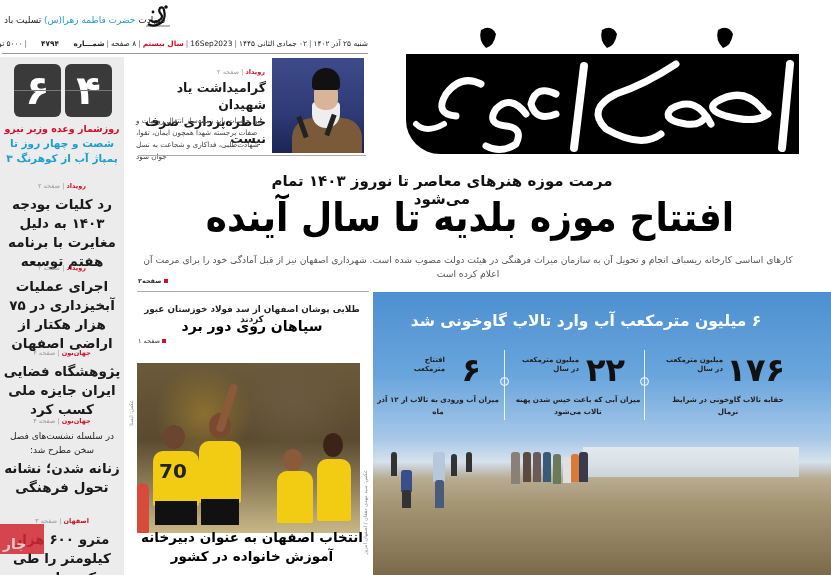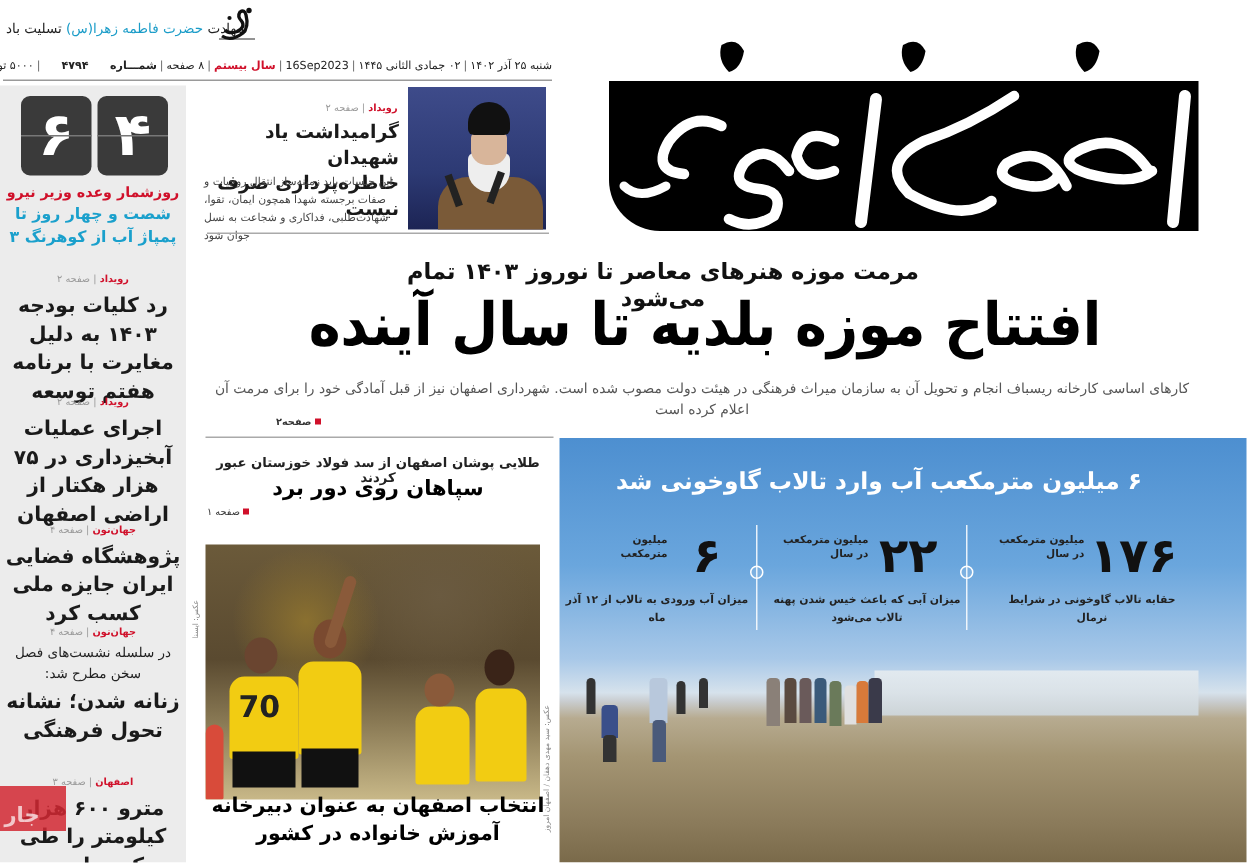--- a/index.html
+++ b/index.html
@@ -53,21 +53,21 @@
   .lead-kicker { position: absolute; left: 140px; top: 68px; width: 125px; text-align: right; font-size: 6.5px; color: #999; }
   .lead-kicker .sec { color: #d0102a; font-weight: bold; }
   .lead-title { position: absolute; left: 140px; top: 79px; width: 126px; text-align: right; font-weight: bold; font-size: 12.5px; line-height: 17px; color: #1a1a1a; }
   .lead-body { position: absolute; left: 136px; top: 115px; width: 130px; text-align: left; font-size: 7.2px; line-height: 12px; color: #444; }
   .lead-rule { position: absolute; left: 138px; top: 155px; width: 228px; height: 1px; background: #aaa; }
 
   
   .over-title { position: absolute; left: 242px; top: 172px; width: 400px; text-align: center; font-weight: bold; font-size: 15px; color: #111; }
   .main-title { position: absolute; left: 200px; top: 193px; width: 540px; text-align: center; font-weight: bold; font-size: 36px; line-height: 50px; color: #000; letter-spacing: -1px; transform: scaleY(1.1); }
   .main-summary { position: absolute; left: 138px; top: 253px; width: 660px; text-align: center; font-size: 9.2px; line-height: 14px; color: #555; }
-  .page-ref { position: absolute; left: 138px; top: 277px; font-size: 6.5px; color: #333; font-weight: bold; margin-left: 46px; }
+  .page-ref { position: absolute; left: 138px; top: 277px; font-size: 6.5px; color: #333; font-weight: bold; }
   .page-ref .sq { display: inline-block; width: 4px; height: 4px; background: #d0102a; margin-left: 2px; vertical-align: middle; }
   .mid-rule { position: absolute; left: 137px; top: 291px; width: 232px; height: 1px; background: #aaa; }
 
   
   .sport-over { position: absolute; left: 137px; top: 304px; width: 230px; text-align: center; font-weight: bold; font-size: 8.8px; color: #222; }
   .sport-title { position: absolute; left: 137px; top: 318px; width: 230px; text-align: center; font-weight: bold; font-size: 14px; color: #000; }
   .sport-page { position: absolute; left: 138px; top: 337px; font-size: 6.5px; color: #333; }
   .sport-page .sq { display: inline-block; width: 4px; height: 4px; background: #d0102a; margin-left: 2px; vertical-align: middle; }
   .sport-photo { position: absolute; left: 137px; top: 351px; width: 223px; height: 170px; overflow: hidden;
     background: radial-gradient(circle at 30% 30%, #8a7030 0%, transparent 25%), radial-gradient(circle at 70% 20%, #6a5a40 0%, transparent 30%), linear-gradient(180deg,#6b5a3a 0%, #5a4a30 45%, #8a7a55 70%, #c8b888 100%); margin-top: 12px; }
@@ -242,21 +242,21 @@
     </div>
     <div class="stat-desc">میزان آبی که باعث خیس شدن پهنه تالاب می‌شود</div>
   </div>
 
   <div class="divider-v" style="left:131px;"></div>
   <div class="divider-circle" style="left:127px;"></div>
 
   <div class="stat" style="left:0px;">
     <div class="stat-num" style="right:22px;">۶</div>
     <div class="stat-unit" style="right:58px;">
-      <div>میلیون</div>
+      <div>افتتاح</div>
       <div>مترمکعب</div>
     </div>
     <div class="stat-desc">میزان آب ورودی به تالاب از ۱۲ آذر ماه</div>
   </div>
 
   <div class="water-strip"></div>
 
   <div class="person shirt-light" style="left:60px;top:160px;width:12px;height:30px;"></div>
   <div class="person" style="left:62px;top:188px;width:9px;height:28px;background:#4a5a7a;"></div>
   <div class="person shirt-blue" style="left:28px;top:178px;width:11px;height:22px;"></div>

